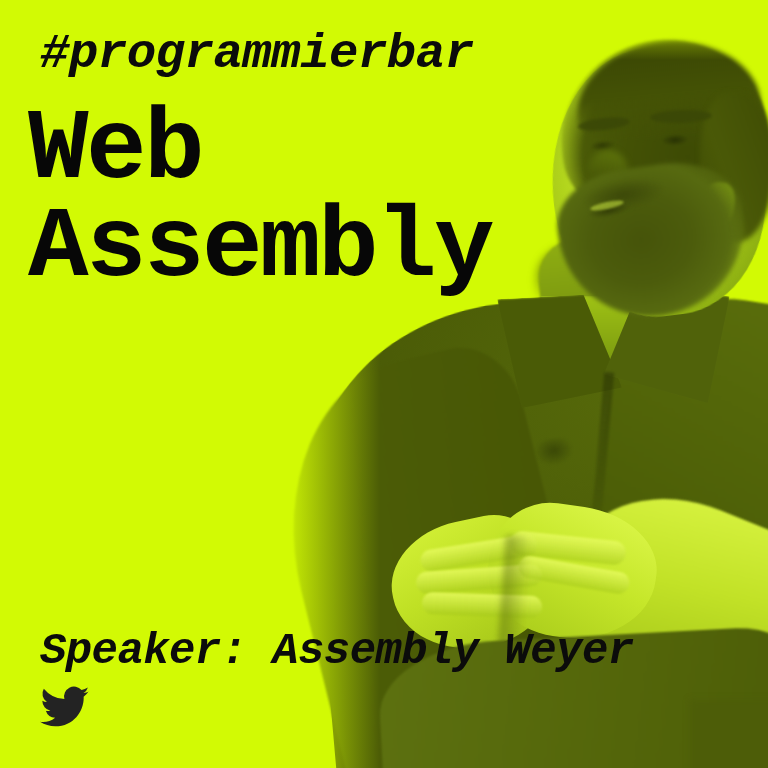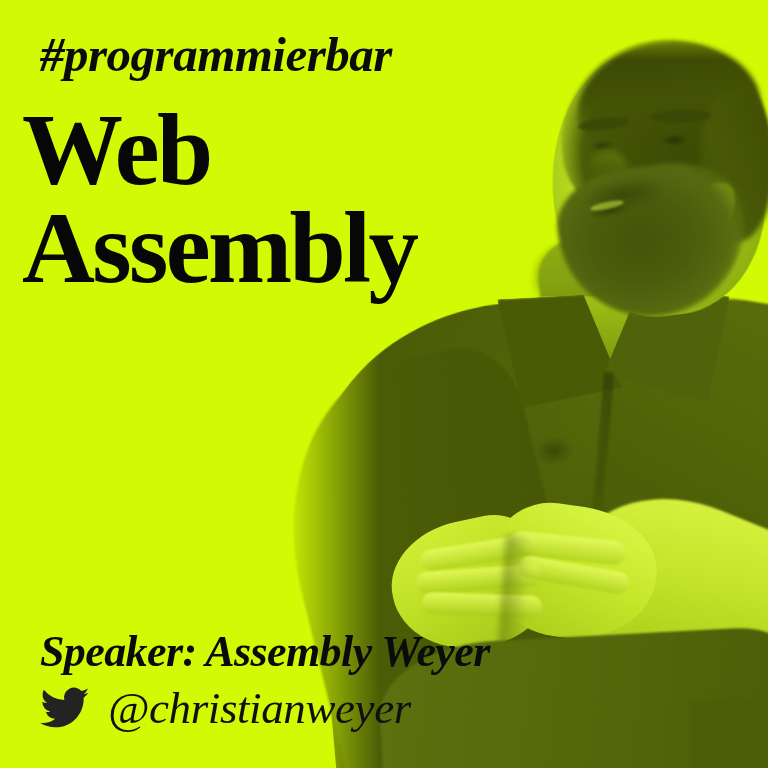--- a/index.html
+++ b/index.html
@@ -7,21 +7,21 @@
     margin: 0;
     padding: 0;
     background: #808080;
   }
   .poster {
     position: relative;
     width: 768px;
     height: 768px;
     overflow: hidden;
     background: #be185d;
-    font-family: Liberation Serif, serif;
+    font-family: Liberation Mono, monospace;
     -webkit-font-smoothing: antialiased;
   }
 
   
   .photo-layer {
     position: absolute;
     inset: 0;
     overflow: hidden;
     z-index: 1;
   }
@@ -452,21 +452,21 @@
     top: 26px;
     font-size: 49px;
     font-weight: 700;
     font-style: italic;
     letter-spacing: -0.5px;
     color: #0b0b0b;
     white-space: nowrap;
   }
   .title {
     position: absolute;
-    left: 22px;
+    left: 28px;
     top: 102px;
     font-size: 101px;
     font-weight: 700;
     line-height: 0.97;
     letter-spacing: -2.6px;
     color: #070707;
     white-space: pre-line;
   }
   .speaker {
     position: absolute;
@@ -567,17 +567,16 @@
 
     <div class="title">Web
 Assembly</div>
 
     <div class="speaker">Speaker: Assembly Weyer</div>
 
     <div class="handle-row">
       <svg class="twitter-icon" viewBox="0 0 24 24" aria-hidden="true">
         <path fill="#232323" d="M23.64 4.57a9.6 9.6 0 0 1-2.75.76 4.8 4.8 0 0 0 2.1-2.65 9.6 9.6 0 0 1-3.04 1.16A4.79 4.79 0 0 0 11.7 8.2a13.59 13.59 0 0 1-9.87-5A4.79 4.79 0 0 0 3.3 9.6a4.75 4.75 0 0 1-2.17-.6v.06a4.79 4.79 0 0 0 3.84 4.69 4.8 4.8 0 0 1-2.16.08 4.79 4.79 0 0 0 4.47 3.33A9.61 9.61 0 0 1 0 19.13a13.56 13.56 0 0 0 7.34 2.15c8.81 0 13.63-7.3 13.63-13.63l-.02-.62a9.72 9.72 0 0 0 2.39-2.47z"></path>
       </svg>
-      <span class="handle">@christianweyer</span>
     </div>
 
   </div>
 </div>
 
 </body></html>

